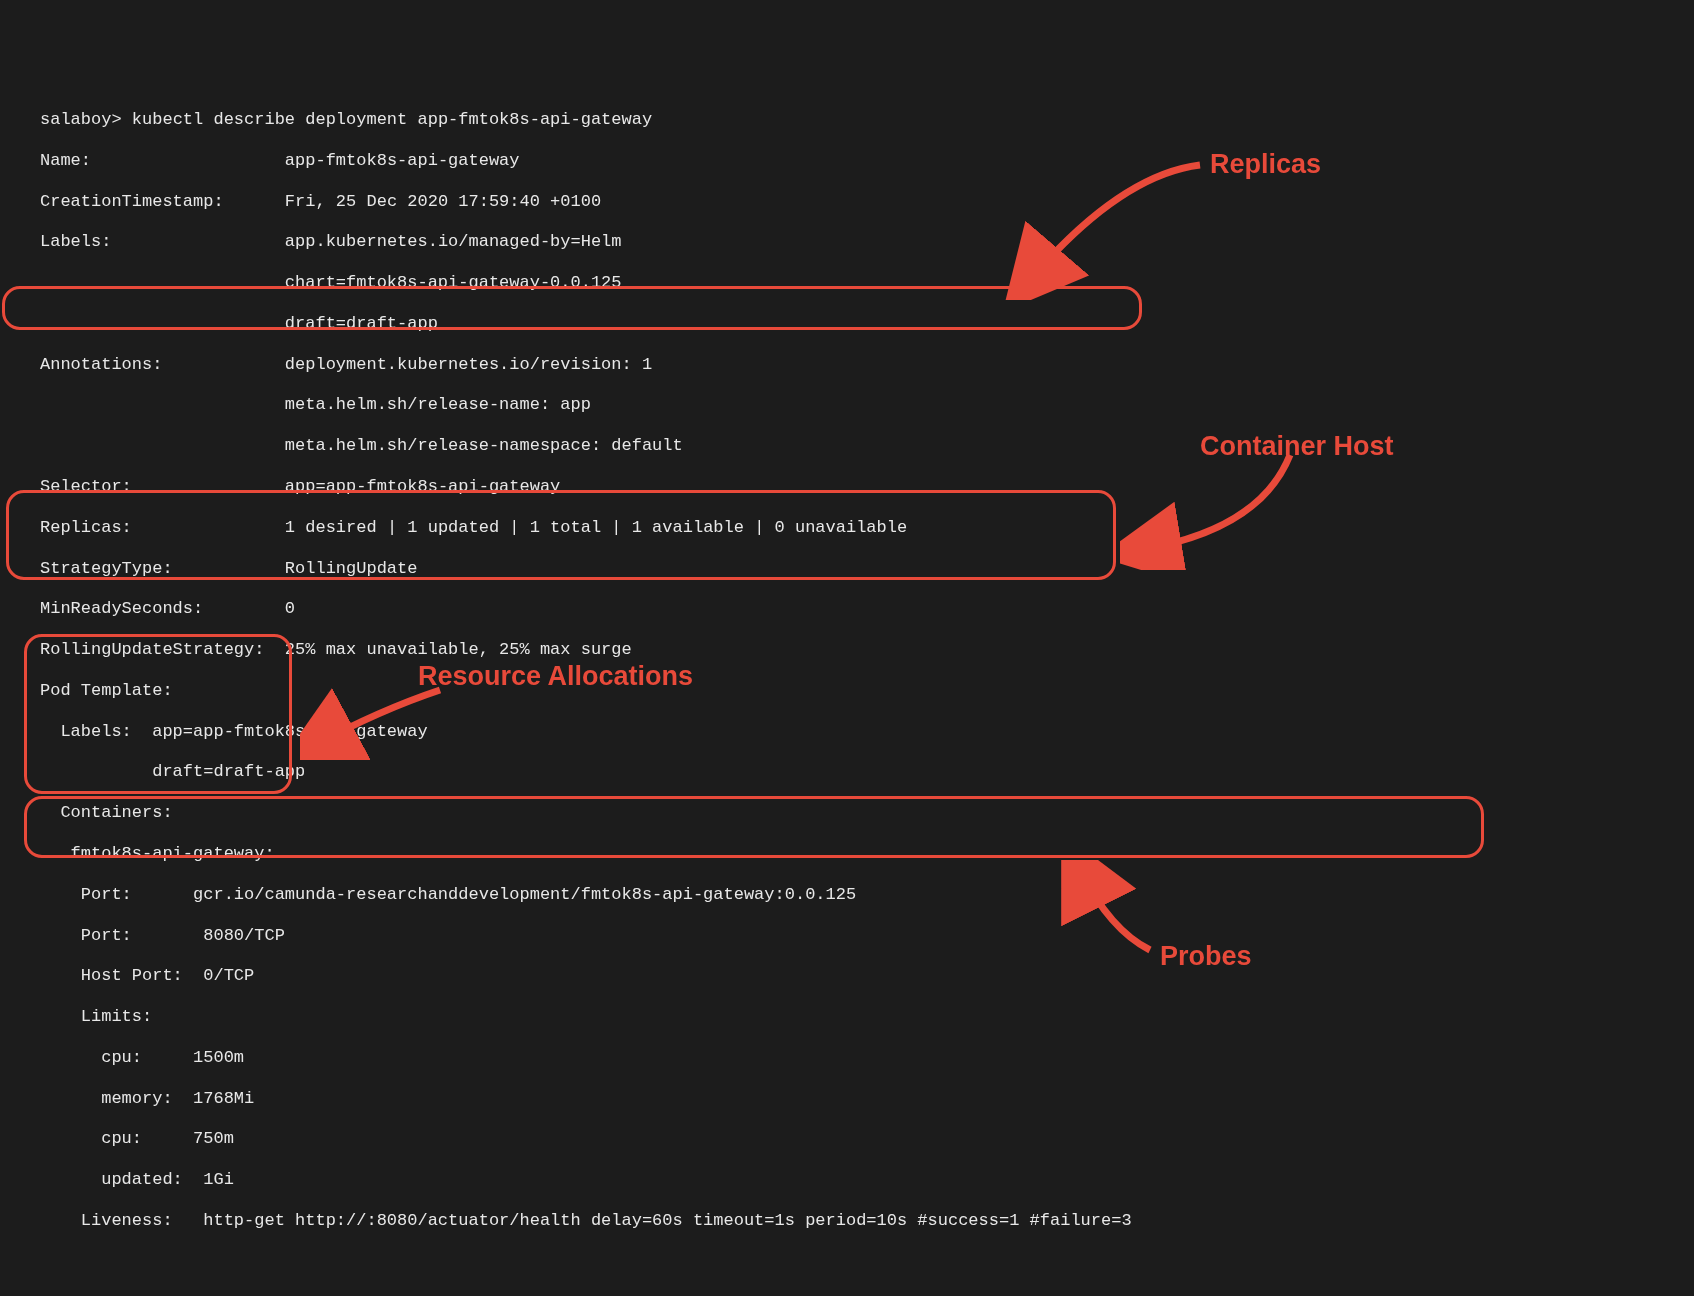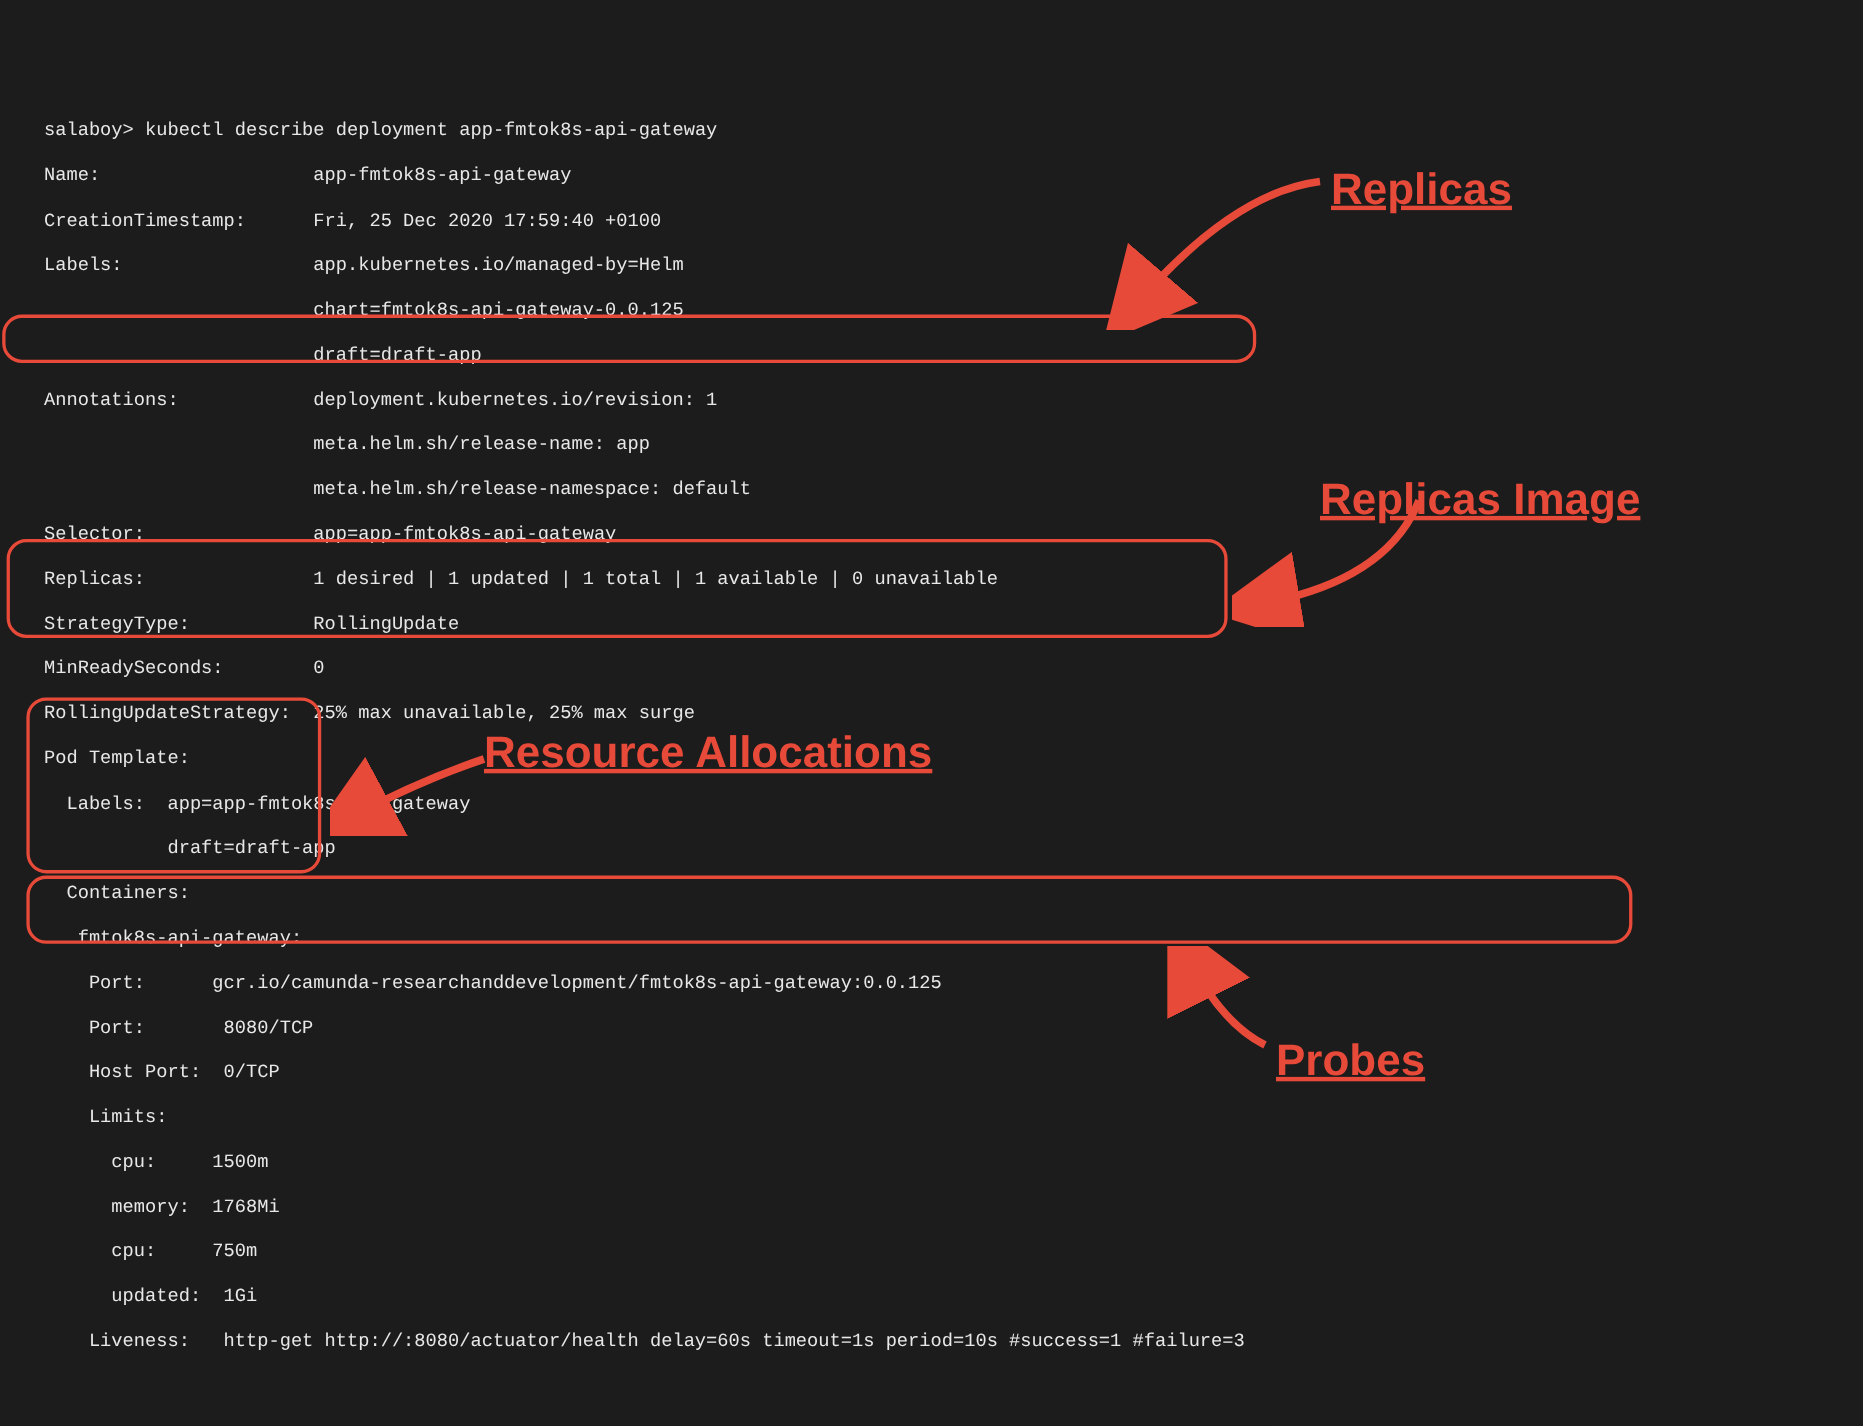--- a/index.html
+++ b/index.html
@@ -24,23 +24,22 @@
       position: absolute;
       border: 3px solid #e84a3a;
       border-radius: 18px;
       pointer-events: none;
     }
     .label {
       position: absolute;
       color: #e84a3a;
       font-family: -apple-system, BlinkMacSystemFont, 'Segoe UI', sans-serif;
       font-weight: 700;
-      font-size: 40px;
+      font-size: 27px;
       pointer-events: none;
-      text-decoration: underline;
     }
     .arrow {
       position: absolute;
       pointer-events: none;
     }
   </style>
 </head>
 <body>
 
 
@@ -93,22 +92,22 @@
 </div>
 
 
 <div class="box" style="top:286px; left:2px; width:1140px; height:44px;"></div>
 <div class="box" style="top:490px; left:6px; width:1110px; height:90px;"></div>
 <div class="box" style="top:634px; left:24px; width:268px; height:160px;"></div>
 <div class="box" style="top:796px; left:24px; width:1460px; height:62px;"></div>
 
 
 <div class="label" style="top:148px; left:1210px;">Replicas</div>
-<div class="label" style="top:430px; left:1200px;">Replicas Image</div>
-<div class="label" style="top:660px; left:440px;text-align:center;">Resource Allocations</div>
+<div class="label" style="top:430px; left:1200px;">Container Host</div>
+<div class="label" style="top:660px; left:418px;text-align:center;">Resource Allocations</div>
 <div class="label" style="top:940px; left:1160px;">Probes</div>
 
 
 <svg class="arrow" style="top:150px; left:990px; width:220px; height:150px;" viewBox="0 0 220 150">
   <defs>
       <marker id="ah1" markerWidth="12" markerHeight="12" refX="6" refY="6" orient="auto">
         <path d="M0,0 L12,6 L0,12 Z" fill="#e84a3a"></path>
       </marker>
     </defs>
   <path d="M 210 15 Q 130 25 40 130" stroke="#e84a3a" stroke-width="7" fill="none" marker-end="url(#ah1)"></path>

